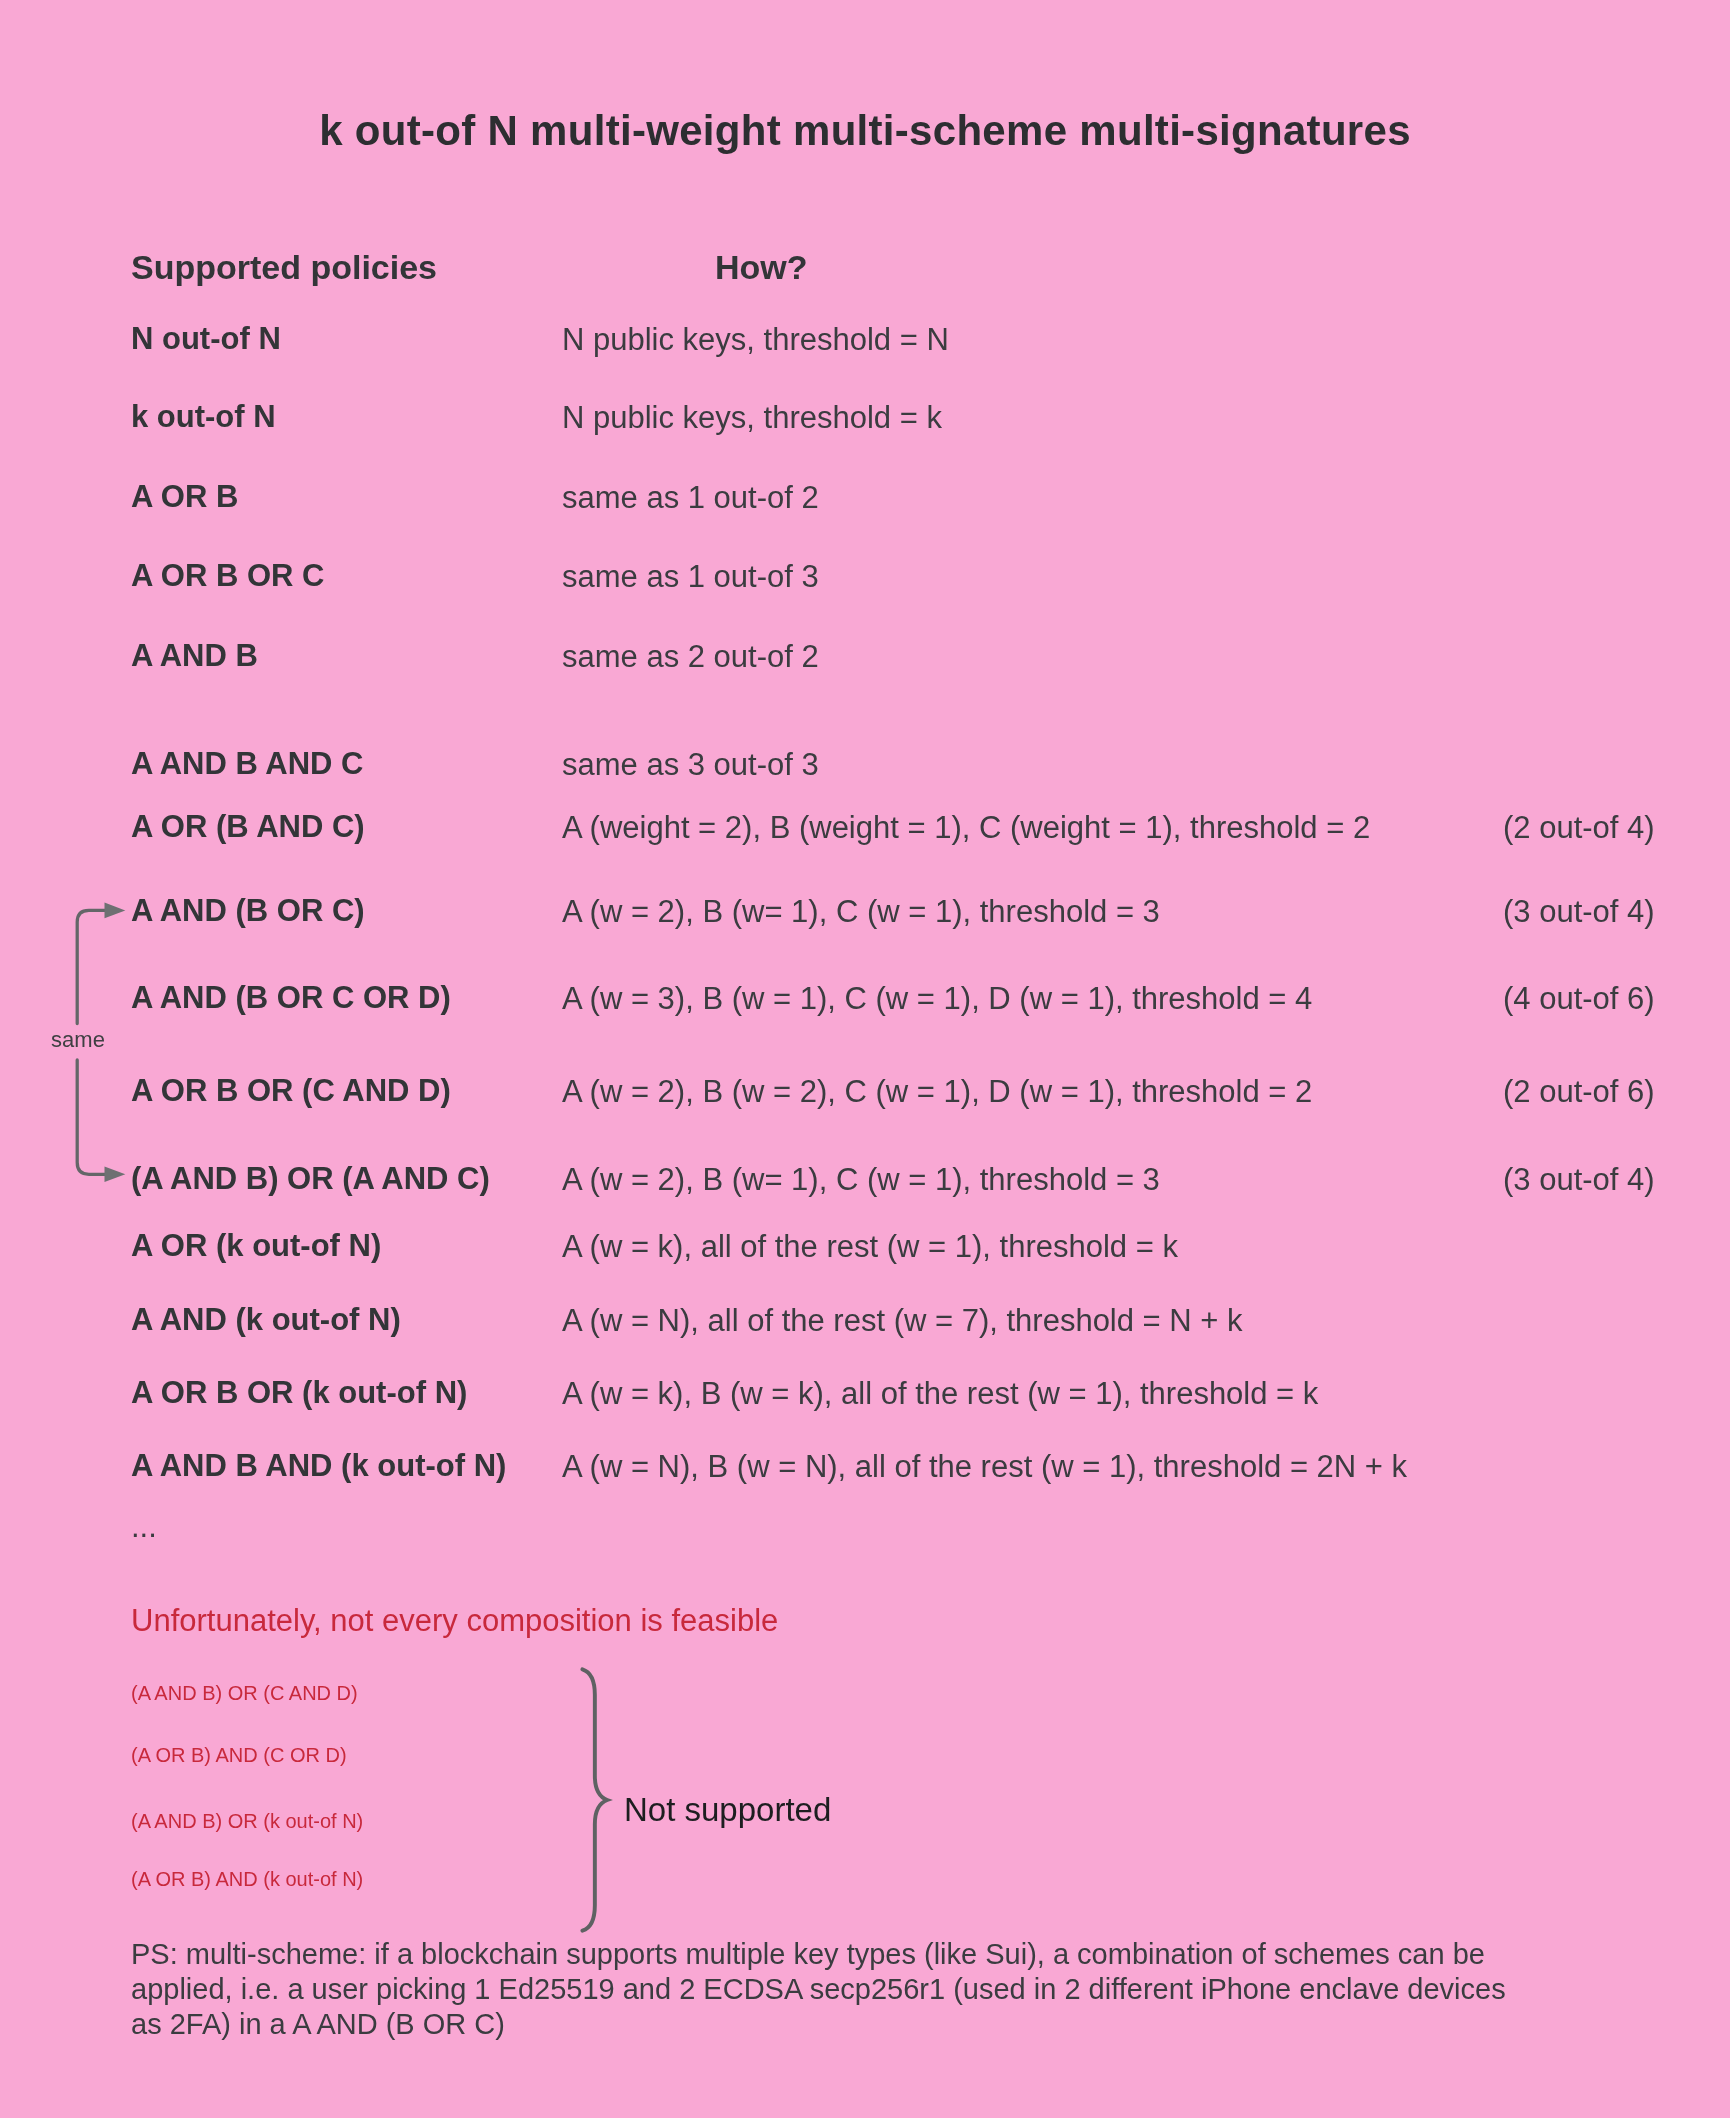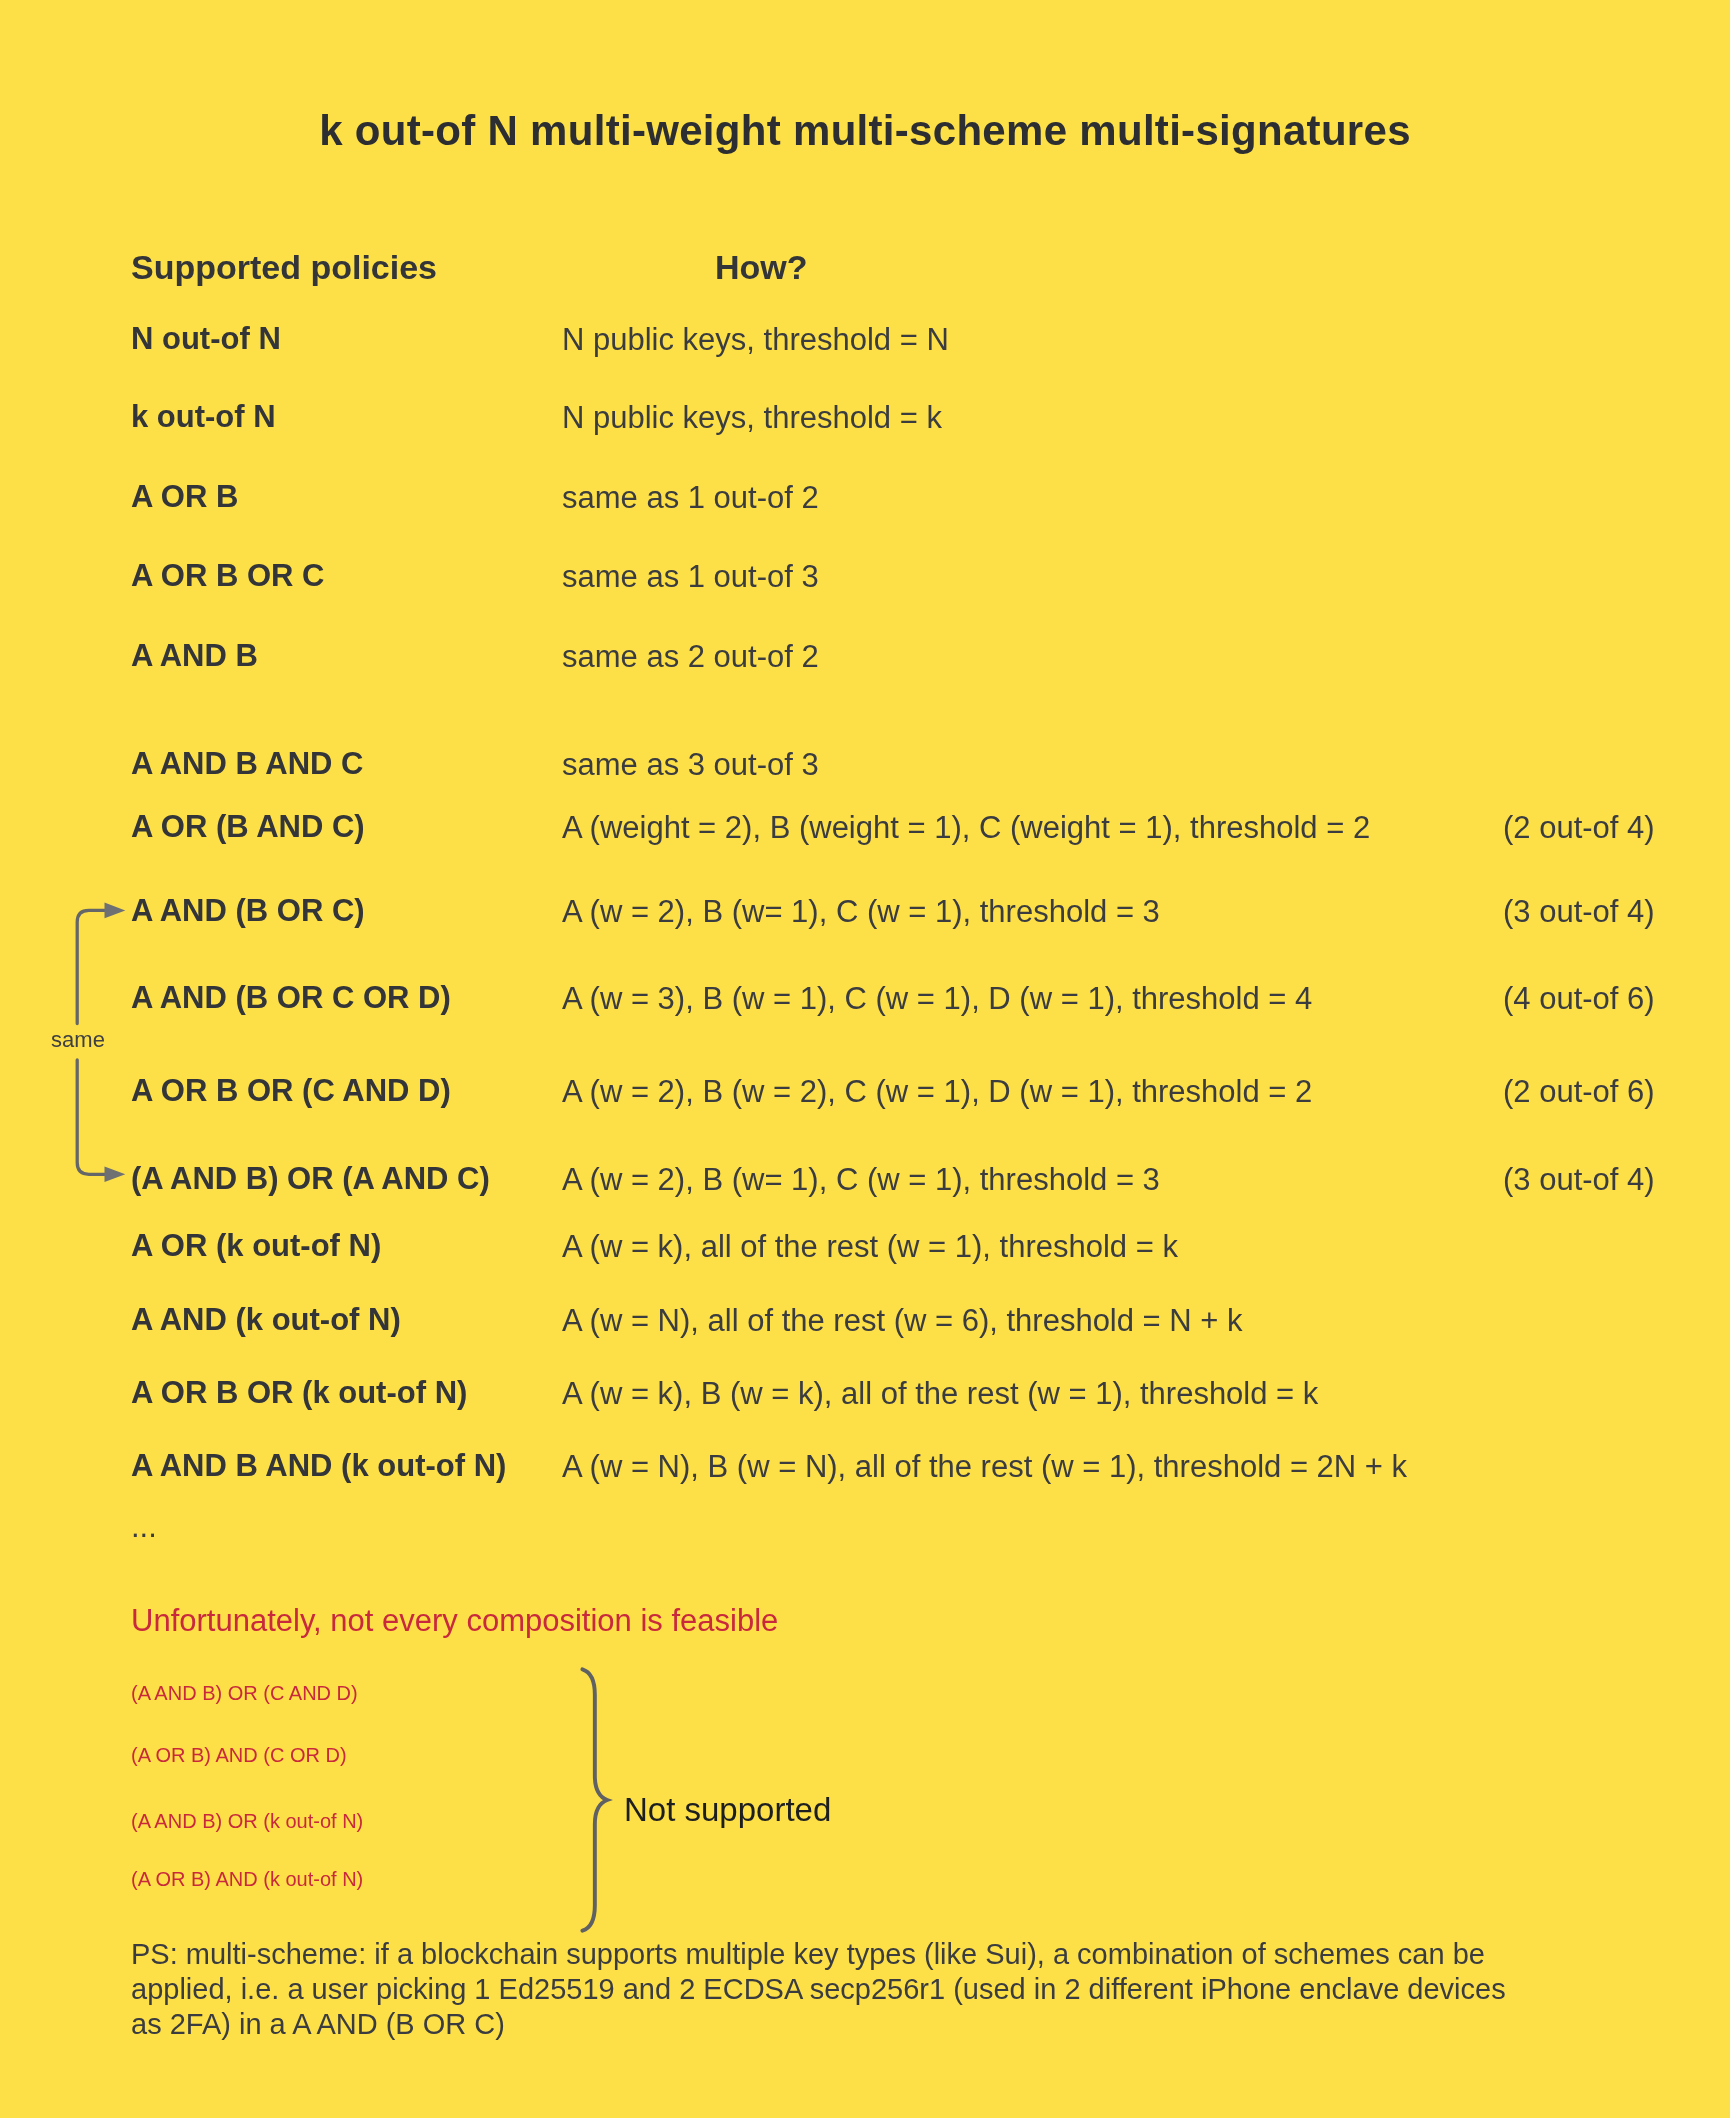--- a/index.html
+++ b/index.html
@@ -1,19 +1,19 @@
 <!DOCTYPE html>
 <html style="font-size:10.4px"><head>
 <meta charset="utf-8">
 <style>
   html,body{margin:0;padding:0;background:#ffffff;}
   #canvas{
     position:relative;
     width:1730px;height:2119px;
-    background:#fde047;
+    background:#f9a8d4;
     font-family:"Liberation Sans", sans-serif;
     color:#38393c;
     overflow:hidden;
   }
   .abs{position:absolute;white-space:nowrap;}
   .title{
     left:0;top:107px;width:1730px;
     text-align:center;
     font-size:42px;font-weight:bold;color:#2d2e31;
     letter-spacing:0.3px;
@@ -114,21 +114,21 @@
   </div>
 
   <div class="abs row" style="top: 1228px;">
     <span class="policy">A OR (k out-of N)</span>
     <span class="how">A (w = k), all of the rest (w = 1), threshold = k</span>
     <span class="note"></span>
   </div>
 
   <div class="abs row" style="top: 1302px;">
     <span class="policy">A AND (k out-of N)</span>
-    <span class="how">A (w = N), all of the rest (w = 6), threshold = N + k</span>
+    <span class="how">A (w = N), all of the rest (w = 7), threshold = N + k</span>
     <span class="note"></span>
   </div>
 
   <div class="abs row" style="top: 1375px;">
     <span class="policy">A OR B OR (k out-of N)</span>
     <span class="how">A (w = k), B (w = k), all of the rest (w = 1), threshold = k</span>
     <span class="note"></span>
   </div>
 
   <div class="abs row" style="top: 1448px;">

